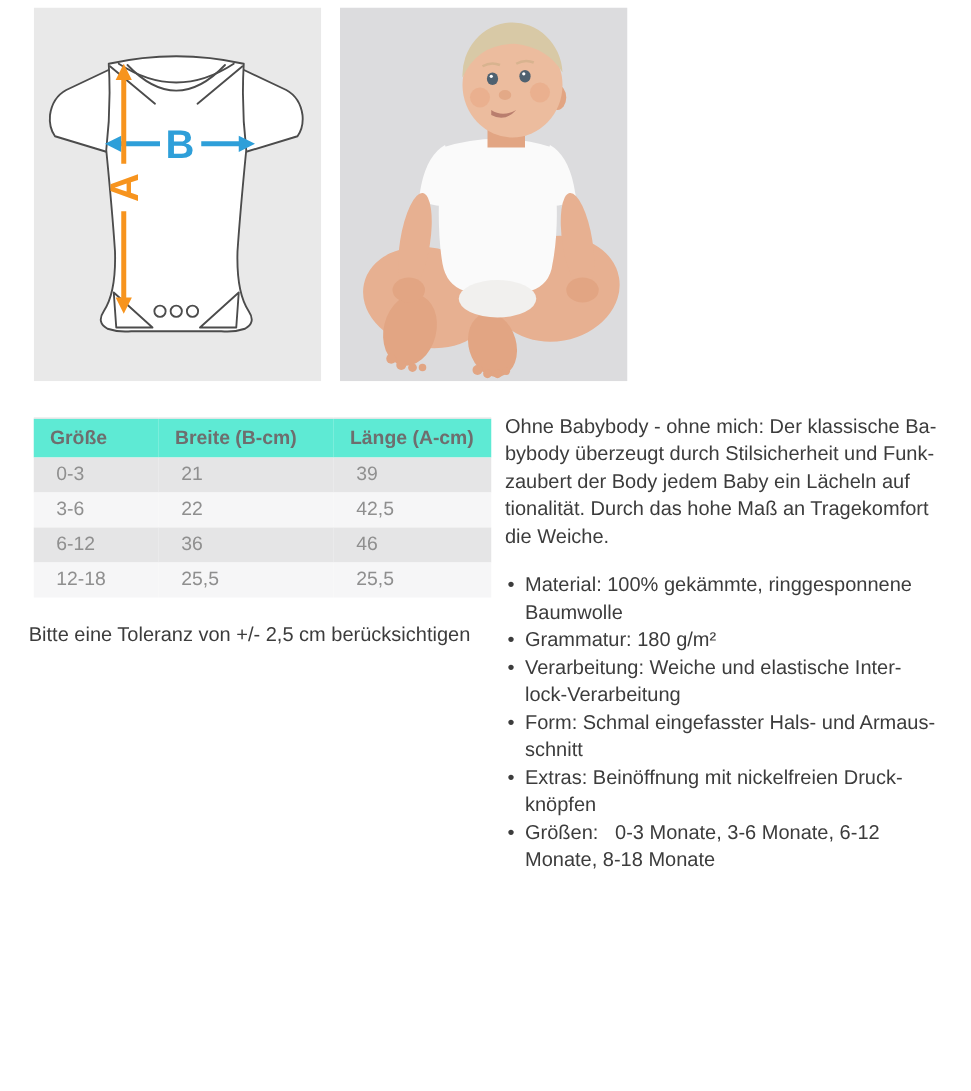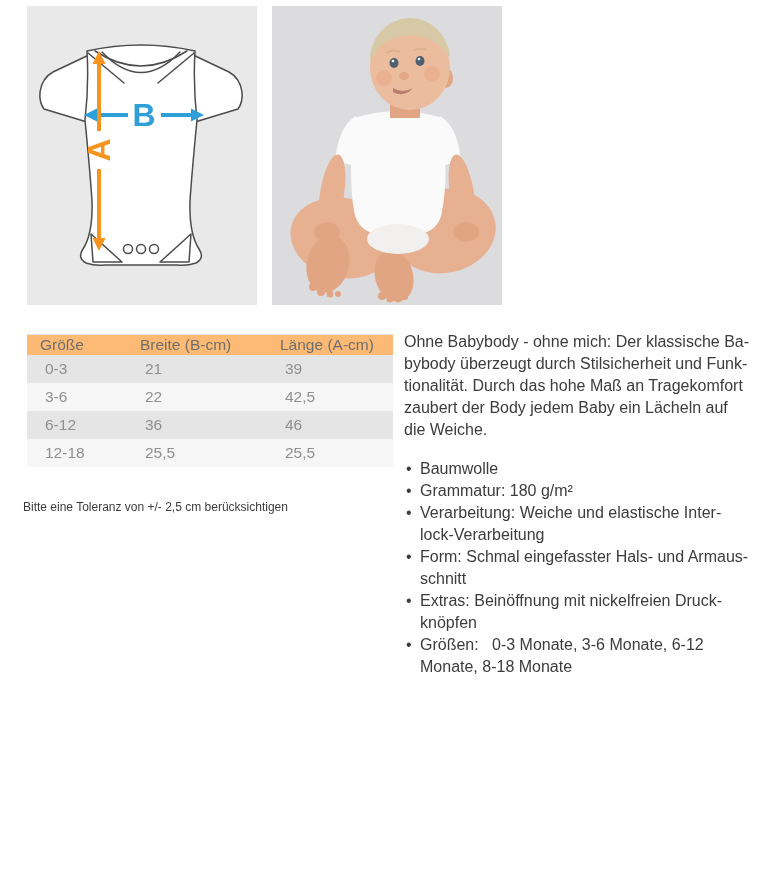--- a/index.html
+++ b/index.html
@@ -15,32 +15,32 @@
   
   .size-table{
     position:absolute;left:27px;top:334px;width:366px;
     border-collapse:collapse;table-layout:fixed;
     font-size:15.5px;border-top:1px solid #e2e2e2;
   }
   .size-table col.c1{width:100px;}
   .size-table col.c2{width:140px;}
   .size-table col.c3{width:126px;}
   .size-table th{
-    font-weight:400;color:#6e6e6e;text-align:left;
-    height:20px;padding:0 0 0 13px;background:#fdba74;
+    font-weight:700;color:#6e6e6e;text-align:left;
+    height:31px;padding:0 0 0 13px;background:#5eead4;
   }
   .size-table td{
     color:#8f8f8f;height:28px;padding:0 0 0 18px;
   }
   .size-table tbody tr:nth-child(odd){background:#e5e5e6;}
   .size-table tbody tr:nth-child(even){background:#f6f6f7;}
 
   .tolerance{
     position:absolute;left:23px;top:500px;
-    font-size:12px;color:#3c3c3c;white-space:pre;
+    font-size:16px;color:#3c3c3c;white-space:pre;
   }
 
   
   .desc{
     position:absolute;left:404px;top:331px;width:370px;
     font-size:16px;line-height:22px;color:#3c3c3c;
   }
   .desc .pline{white-space:pre;}
   .features{margin-top:17px;}
   .bullet{position:relative;padding-left:16px;}
@@ -185,27 +185,28 @@
         </tr>
       </tbody>
   </table>
 
   <div class="tolerance">Bitte eine Toleranz von +/- 2,5 cm berücksichtigen</div>
 
   <div class="desc">
     <div class="paragraph">
         <div class="pline">Ohne Babybody - ohne mich: Der klassische Ba-</div>
         <div class="pline">bybody überzeugt durch Stilsicherheit und Funk-</div>
+        <div class="pline">zaubert der Body jedem Baby ein Lächeln auf</div>
         <div class="pline">tionalität. Durch das hohe Maß an Tragekomfort</div>
-        <div class="pline">zaubert der Body jedem Baby ein Lächeln auf</div>
         <div class="pline">die Weiche.</div>
       </div>
     <div class="features">
         <div class="bullet">
           <span class="dot">•</span>
+          <div>Material: 100% gekämmte, ringgesponnene</div>
           <div>Baumwolle</div>
         </div>
         <div class="bullet">
           <span class="dot">•</span>
           <div>Grammatur: 180 g/m²</div>
         </div>
         <div class="bullet">
           <span class="dot">•</span>
           <div>Verarbeitung: Weiche und elastische Inter-</div>
           <div>lock-Verarbeitung</div>

